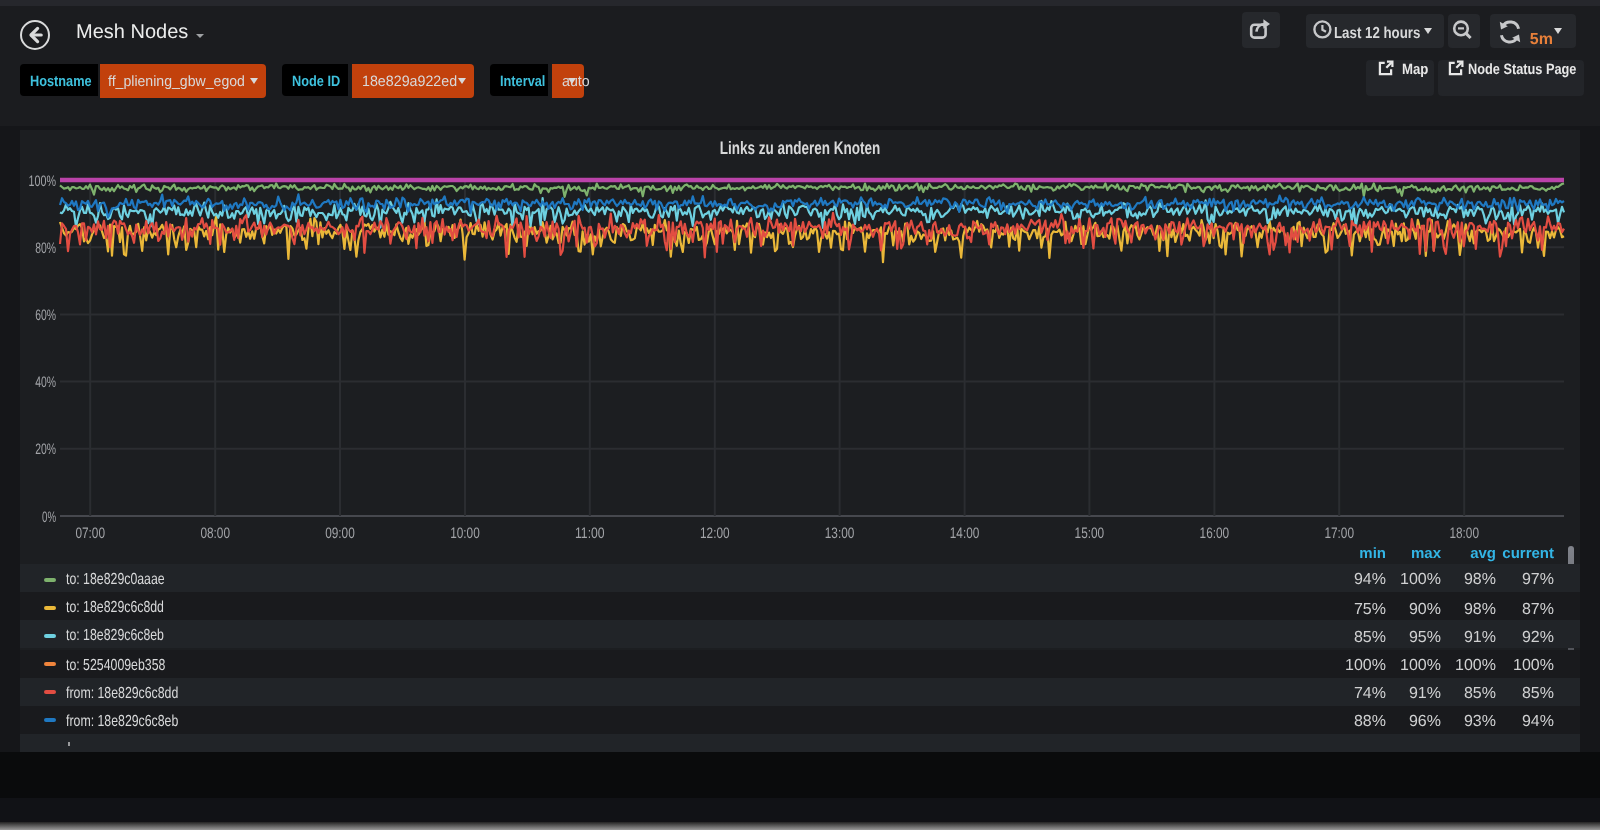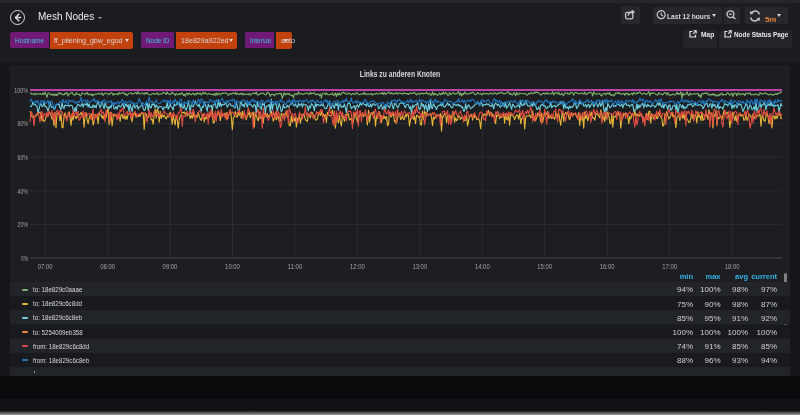--- a/index.html
+++ b/index.html
@@ -12,22 +12,22 @@
   border:1.5px solid #d9dadb; border-radius:50%; }
 #backbtn svg { position:absolute; left:0.5px; top:0.5px; }
 #navtitle { position:absolute; left:38px; top:10.5px; font-size:10px; color:#eceded; }
 .caret { display:inline-block; width:0; height:0; border-left:2.8px solid transparent;
   border-right:2.8px solid transparent; border-top:3.4px solid #d8d9da; }
 #titlecaret { position:absolute; left:97.5px; top:17px; border-left-width:2.4px; border-right-width:2.4px; border-top-width:2.8px; border-top-color:#9fa1a4; }
 .navbtn { position:absolute; top:7px; height:17px; background:#26282c; border-radius:2px;
   color:#d8d9da; display:flex; align-items:center; }
 .cond { display:inline-block; transform-origin:0 50%; }
 
-.vlabel { position:absolute; top:32px; height:16px; background:#701a75; color:#3ec1dd;
-  font-size:7.5px; font-weight:400; display:flex; align-items:center; border-radius:2px 0 0 2px; }
+.vlabel { position:absolute; top:32px; height:16px; background:#000000; color:#3ec1dd;
+  font-size:7.5px; font-weight:700; display:flex; align-items:center; border-radius:2px 0 0 2px; }
 .vvalue { position:absolute; top:31.5px; height:17px; background:#c2410c; color:#d8d9da;
   font-size:7.5px; display:flex; align-items:center; border-radius:0 2px 2px 0; }
 .linkbtn { position:absolute; top:30px; height:18px; background:#232529; border-radius:2px;
   color:#e8e8e8; font-size:7px; font-weight:700; display:flex; }
 svg { flex-shrink:0; }
 
 #panel { position:absolute; left:10px; top:65px; width:780px; height:311px;
   background:#1c1e21; overflow:hidden; }
 #ptitle { position:absolute; left:310px; top:4px; width:160px; text-align:center;
   font-size:9px; font-weight:700; color:#d8d9da; transform:scaleX(0.75); transform-origin:center; }

